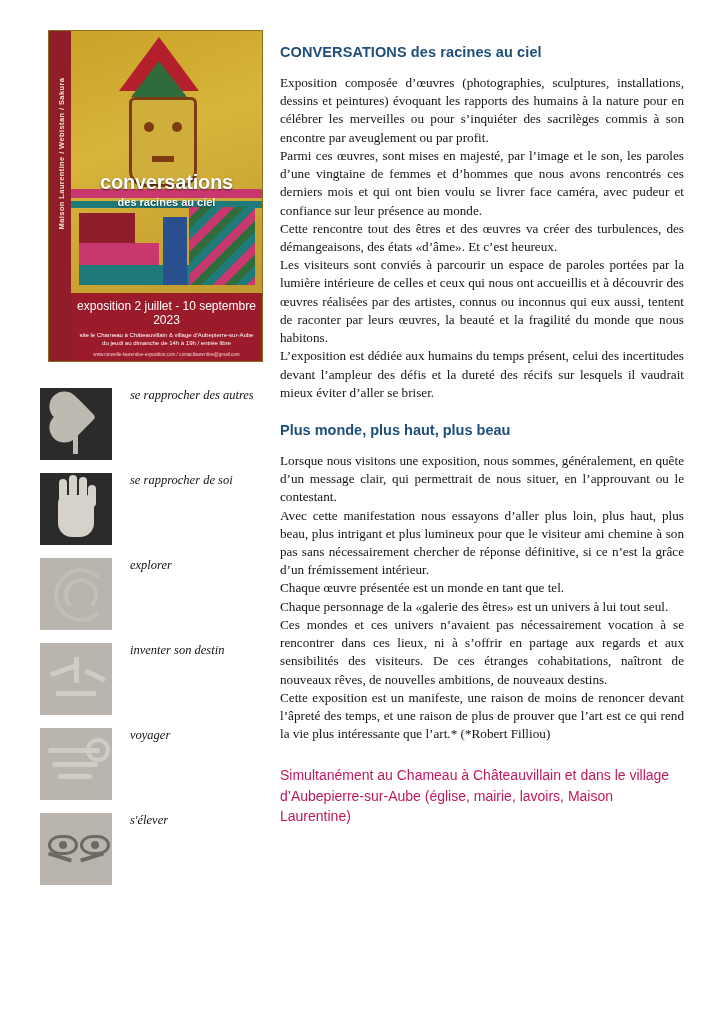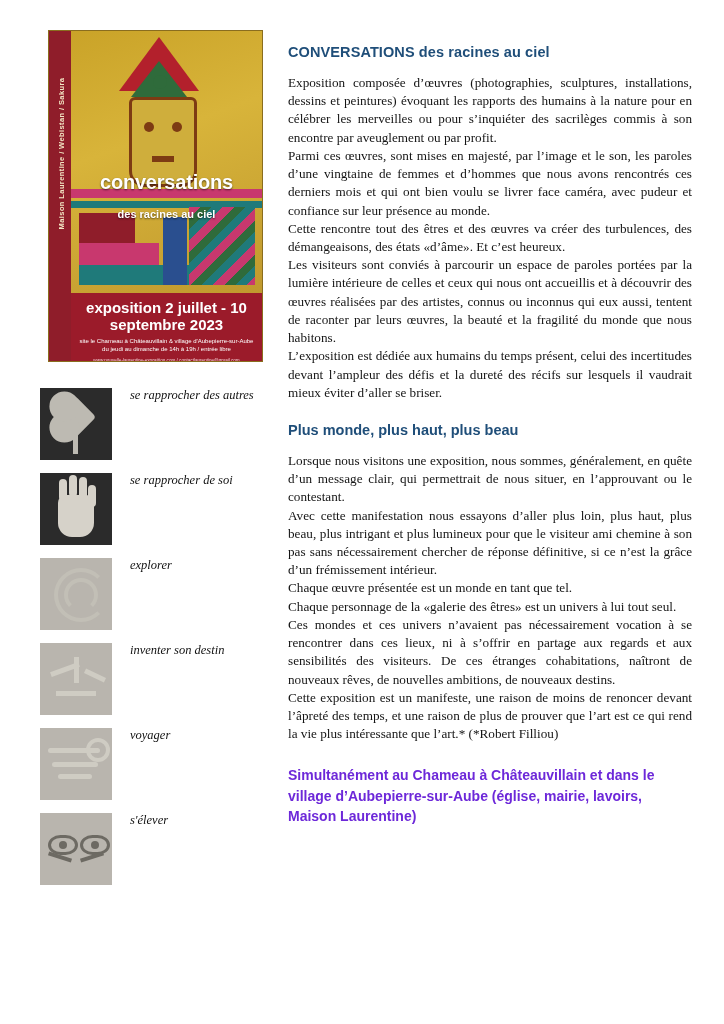--- a/index.html
+++ b/index.html
@@ -108,33 +108,33 @@
     color: #ffffff;
     font-size: 20px;
     font-weight: bold;
     text-shadow: 0 1px 2px rgba(0,0,0,.6);
     letter-spacing: -.2px;
   }
   .poster-title .t2 {
     color: #ffffff;
     font-size: 11px;
     font-weight: bold;
-    margin-top: 14px;
+    margin-top: 2px;
     text-shadow: 0 1px 2px rgba(0,0,0,.6);
   }
   .poster-footer {
     position: absolute;
     left: 22px; right: 0; bottom: 0; height: 68px;
     background: #9b1b2a;
     color: #ffffff;
     padding: 6px 6px 4px 6px;
     box-sizing: border-box;
     text-align: center;
   }
-  .poster-footer .pf1 { font-size: 15px; font-weight: bold; }
+  .poster-footer .pf1 { font-size: 12px; font-weight: normal; }
   .poster-footer .pf2 { font-size: 6px; margin-top: 4px; line-height: 1.35; }
   .poster-footer .pf3 { font-size: 4.6px; margin-top: 5px; line-height: 1.3; color:#f0cdd1; }
 
   
   .thumbs {
     margin-top: 26px;
   }
   .thumb-row {
     display: flex;
     height: 72px;
@@ -182,21 +182,21 @@
   .glyph-line { background:#cfccc3; position:absolute; }
   .eyeform { position:absolute; width:24px; height:14px; border:3px solid #6d6a63; border-radius:50%/60%; }
   .eyeform .pupil { position:absolute; left:8px; top:3px; width:8px; height:8px; background:#6d6a63; border-radius:50%;}
   .fig-head { left:24px; top:8px; width:26px; height:30px; background:#cfa97c; border-radius:50% 50% 45% 45%; }
   .fig-body { left:16px; top:38px; width:42px; height:34px; background:#c9a06f; border-radius:10px 10px 0 0; }
   .fig-eye { position:absolute; width:5px; height:5px; background:#5a4630; border-radius:50%; top:12px;}
 
   
   .right-col {
     position: absolute;
-    left: 288px;
+    left: 280px;
     top: 44px;
     width: 404px;
   }
   h1.section-title {
     font-family: "Liberation Sans", sans-serif;
     font-size: 14.5px;
     font-weight: bold;
     color: #1f4e79;
     margin: 0 0 14px 0;
     letter-spacing: .1px;
@@ -212,22 +212,22 @@
     font-family: "Liberation Serif", serif;
     font-size: 13.2px;
     line-height: 1.38;
     text-align: justify;
     margin: 0;
     color: #141414;
   }
   .closing {
     font-family: "Liberation Sans", sans-serif;
     font-size: 14px;
-    font-weight: bold;
-    color: #6d28d9;
+    font-weight: normal;
+    color: #be185d;
     line-height: 1.45;
     margin-top: 22px;
   }
 </style>
 </head>
 <body>
 
 <div class="page">
 
   <div class="left-col">

